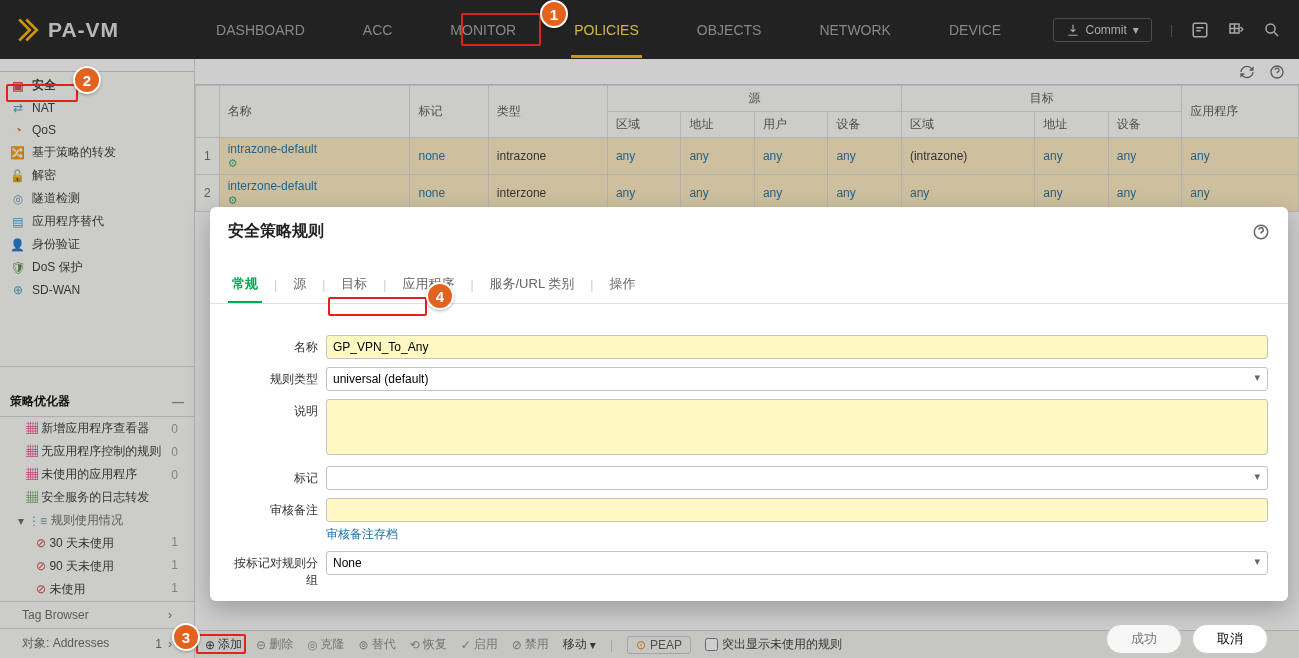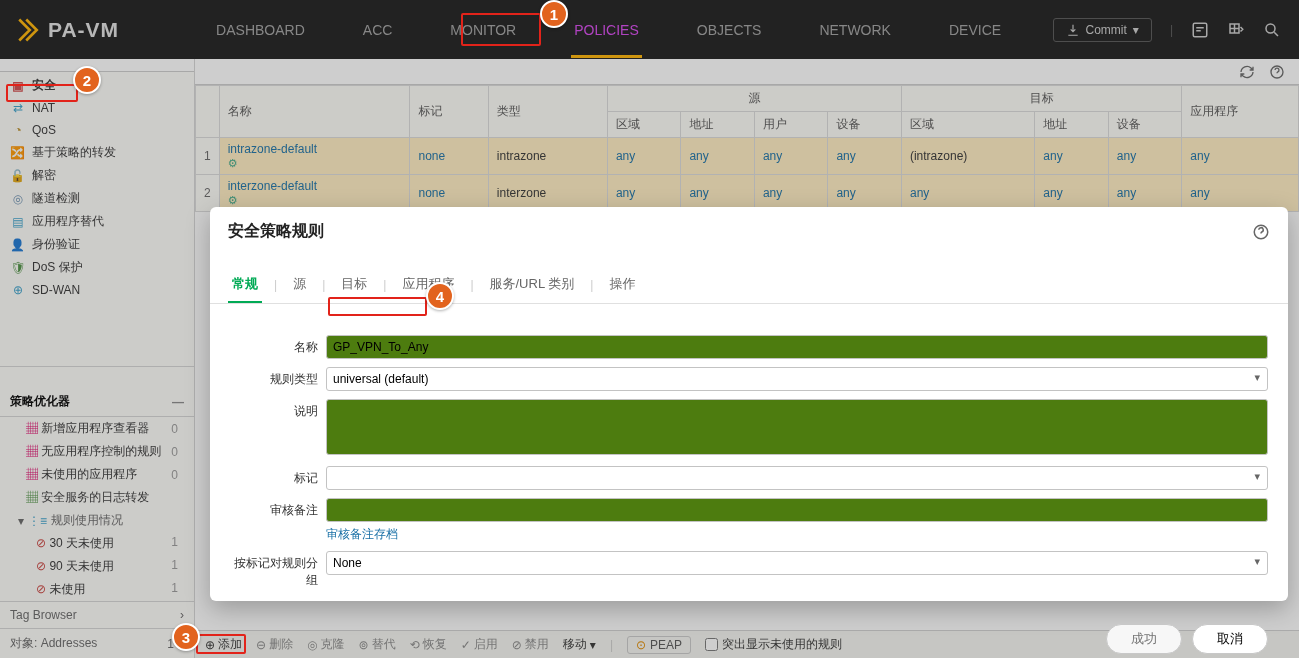--- a/index.html
+++ b/index.html
@@ -6,21 +6,21 @@
 body { width: 1299px; height: 658px; background: #f4f4f4; position: relative; overflow: hidden; font-size: 12px; }
 
 .overlay { position:absolute; inset:0; background: rgba(60,60,60,0.25); z-index: 50; pointer-events:none; }
 
 
 .hdr { height: 59px; background: #1a1a1a; display: flex; align-items: center; color:#e0e0e0; position:relative; z-index: 10; }
 .logo { display:flex; align-items:center; gap:6px; padding:0 14px; font-size: 21px; font-weight:700; letter-spacing:1px; }
 .logo-svg { width:28px; height:28px; }
 .tabs { display:flex; margin-left: 80px; height:100%; align-items:center; gap: 52px; font-size:14px; color:#a0a0a0; font-weight:500; }
 .tab { cursor:pointer; padding: 20px 3px; position:relative; }
-.tab.active { color:#d946ef;text-align:center; }
+.tab.active { color:#fde047;text-align:center; }
 .tab.active::after { content:""; position:absolute; bottom:0; left:0; right:0; height:3px; background:#ffb300; }
 .hdr-right { margin-left:auto; display:flex; align-items:center; gap:18px; padding-right:18px; }
 .commit-btn { border:1px solid #555; border-radius:3px; padding:4px 12px; display:flex; align-items:center; gap:6px; color:#ccc; cursor:pointer; }
 .hdr-icon { width:18px; height:18px; color:#ccc; cursor:pointer; }
 
 
 .subbar { height: 26px; background:#fff; border-bottom:1px solid #ccc; display:flex; align-items:center; justify-content:flex-end; padding:0 14px; gap:14px; color:#666; }
 
 
 .sidebar { position:absolute; left:0; top:59px; bottom:0; width:195px; background:#fdfcf9; border-right:1px solid #d5d5d5; display:flex; flex-direction:column; }
@@ -30,21 +30,21 @@
 .sb-ic { width:16px; height:16px; display:inline-flex; align-items:center; justify-content:center; font-size:12px; }
 
 .sb-lower { margin-top: 65px; border-top:1px solid #d5d5d5; padding-top:20px; }
 .sb-head { font-weight:600; padding:6px 10px; border-bottom:1px solid #d5d5d5; display:flex; justify-content:space-between; align-items:center; }
 .sb-row { display:flex; align-items:center; justify-content:space-between; padding:3px 10px 3px 26px; color:#333; }
 .sb-row .cnt { color:#999; padding-right:6px; }
 .sb-sub { padding:3px 10px 3px 36px; display:flex; justify-content:space-between; color:#333; }
 .sb-sub .cnt { color:#999; padding-right:6px; }
 .sb-collapse { color:#666; display:flex; align-items:center; gap:4px; padding:3px 10px 3px 18px; }
 .sb-bot { margin-top:auto; }
-.sb-bot-row { border-top:1px solid #d5d5d5; padding:6px 10px; color:#666; display:flex; justify-content:space-between; align-items:center;text-align:center; }
+.sb-bot-row { border-top:1px solid #d5d5d5; padding:6px 22px; color:#666; display:flex; justify-content:space-between; align-items:center;text-align:center; }
 
 
 .main { position:absolute; left:195px; right:0; top:85px; bottom:28px; background:#fff; }
 .table { width:100%; border-collapse:collapse; }
 .table th, .table td { border:1px solid #dadada; padding:4px 8px; text-align:left; font-weight:400; color:#333; background:#fff; }
 .table th { background:#fdfcf7; font-size:12px; color:#555; }
 .table .grp { text-align:center; }
 .table .link { color:#1970a6; cursor:pointer; }
 .table .rownum { width:22px; text-align:center; color:#666; background:#fdfcf7; }
 .table tbody tr { background:#ffecc0; }
@@ -61,21 +61,21 @@
 .dialog { position:absolute; z-index:100; left:210px; top:207px; width:1078px; height:394px; background:#fff; border-radius:6px; box-shadow:0 8px 24px rgba(0,0,0,0.25); display:flex; flex-direction:column;gap:15px; }
 .dlg-title { padding:14px 18px 10px 18px; font-size:16px; font-weight:600; display:flex; align-items:center; justify-content:space-between; color:#222; }
 .dlg-tabs { display:flex; gap:6px; padding:0 18px; border-bottom:1px solid #e0e0e0; }
 .dlg-tab { padding:8px 4px; color:#666; cursor:pointer; font-size:13px; }
 .dlg-tab.active { color:#0a5; font-weight:600; border-bottom:2px solid #0a5; }
 .dlg-tab-sep { color:#ccc; align-self:center; padding:0 6px; }
 .dlg-body { padding:16px 20px 0 20px; flex:1; }
 .form-row { display:flex; align-items:flex-start; margin-bottom:8px; }
 .form-lbl { width:96px; text-align:right; padding-right:8px; padding-top:4px; font-size:12px; color:#333; }
 .form-ctl { flex:1; }
-.inp { width:100%; border:1px solid #c3c3c3; border-radius:3px; padding:4px 6px; font-size:12px; background:#4d7c0f; }
+.inp { width:100%; border:1px solid #c3c3c3; border-radius:3px; padding:4px 6px; font-size:12px; background:#fef9c3; }
 select.inp { appearance:none; background:#fff; padding-right:36px; }
 .sel-wrap { position:relative; }
 .sel-wrap::after { content:"▾"; position:absolute; right:8px; top:4px; color:#666; pointer-events:none; font-size:11px; }
 .txtarea { height:56px; resize:none; }
 .linky { color:#1970a6; cursor:pointer; font-size:12px; padding-top:4px; display:inline-block; }
 .dlg-foot { padding:12px 20px; display:flex; justify-content:flex-end; gap:10px; }
 .btn { border:1px solid #c8c8c8; border-radius:16px; padding:5px 24px; font-size:13px; cursor:pointer; background:#fff; }
 .btn.disabled { color:#737373; background:#f7f7f7; }
 
 

